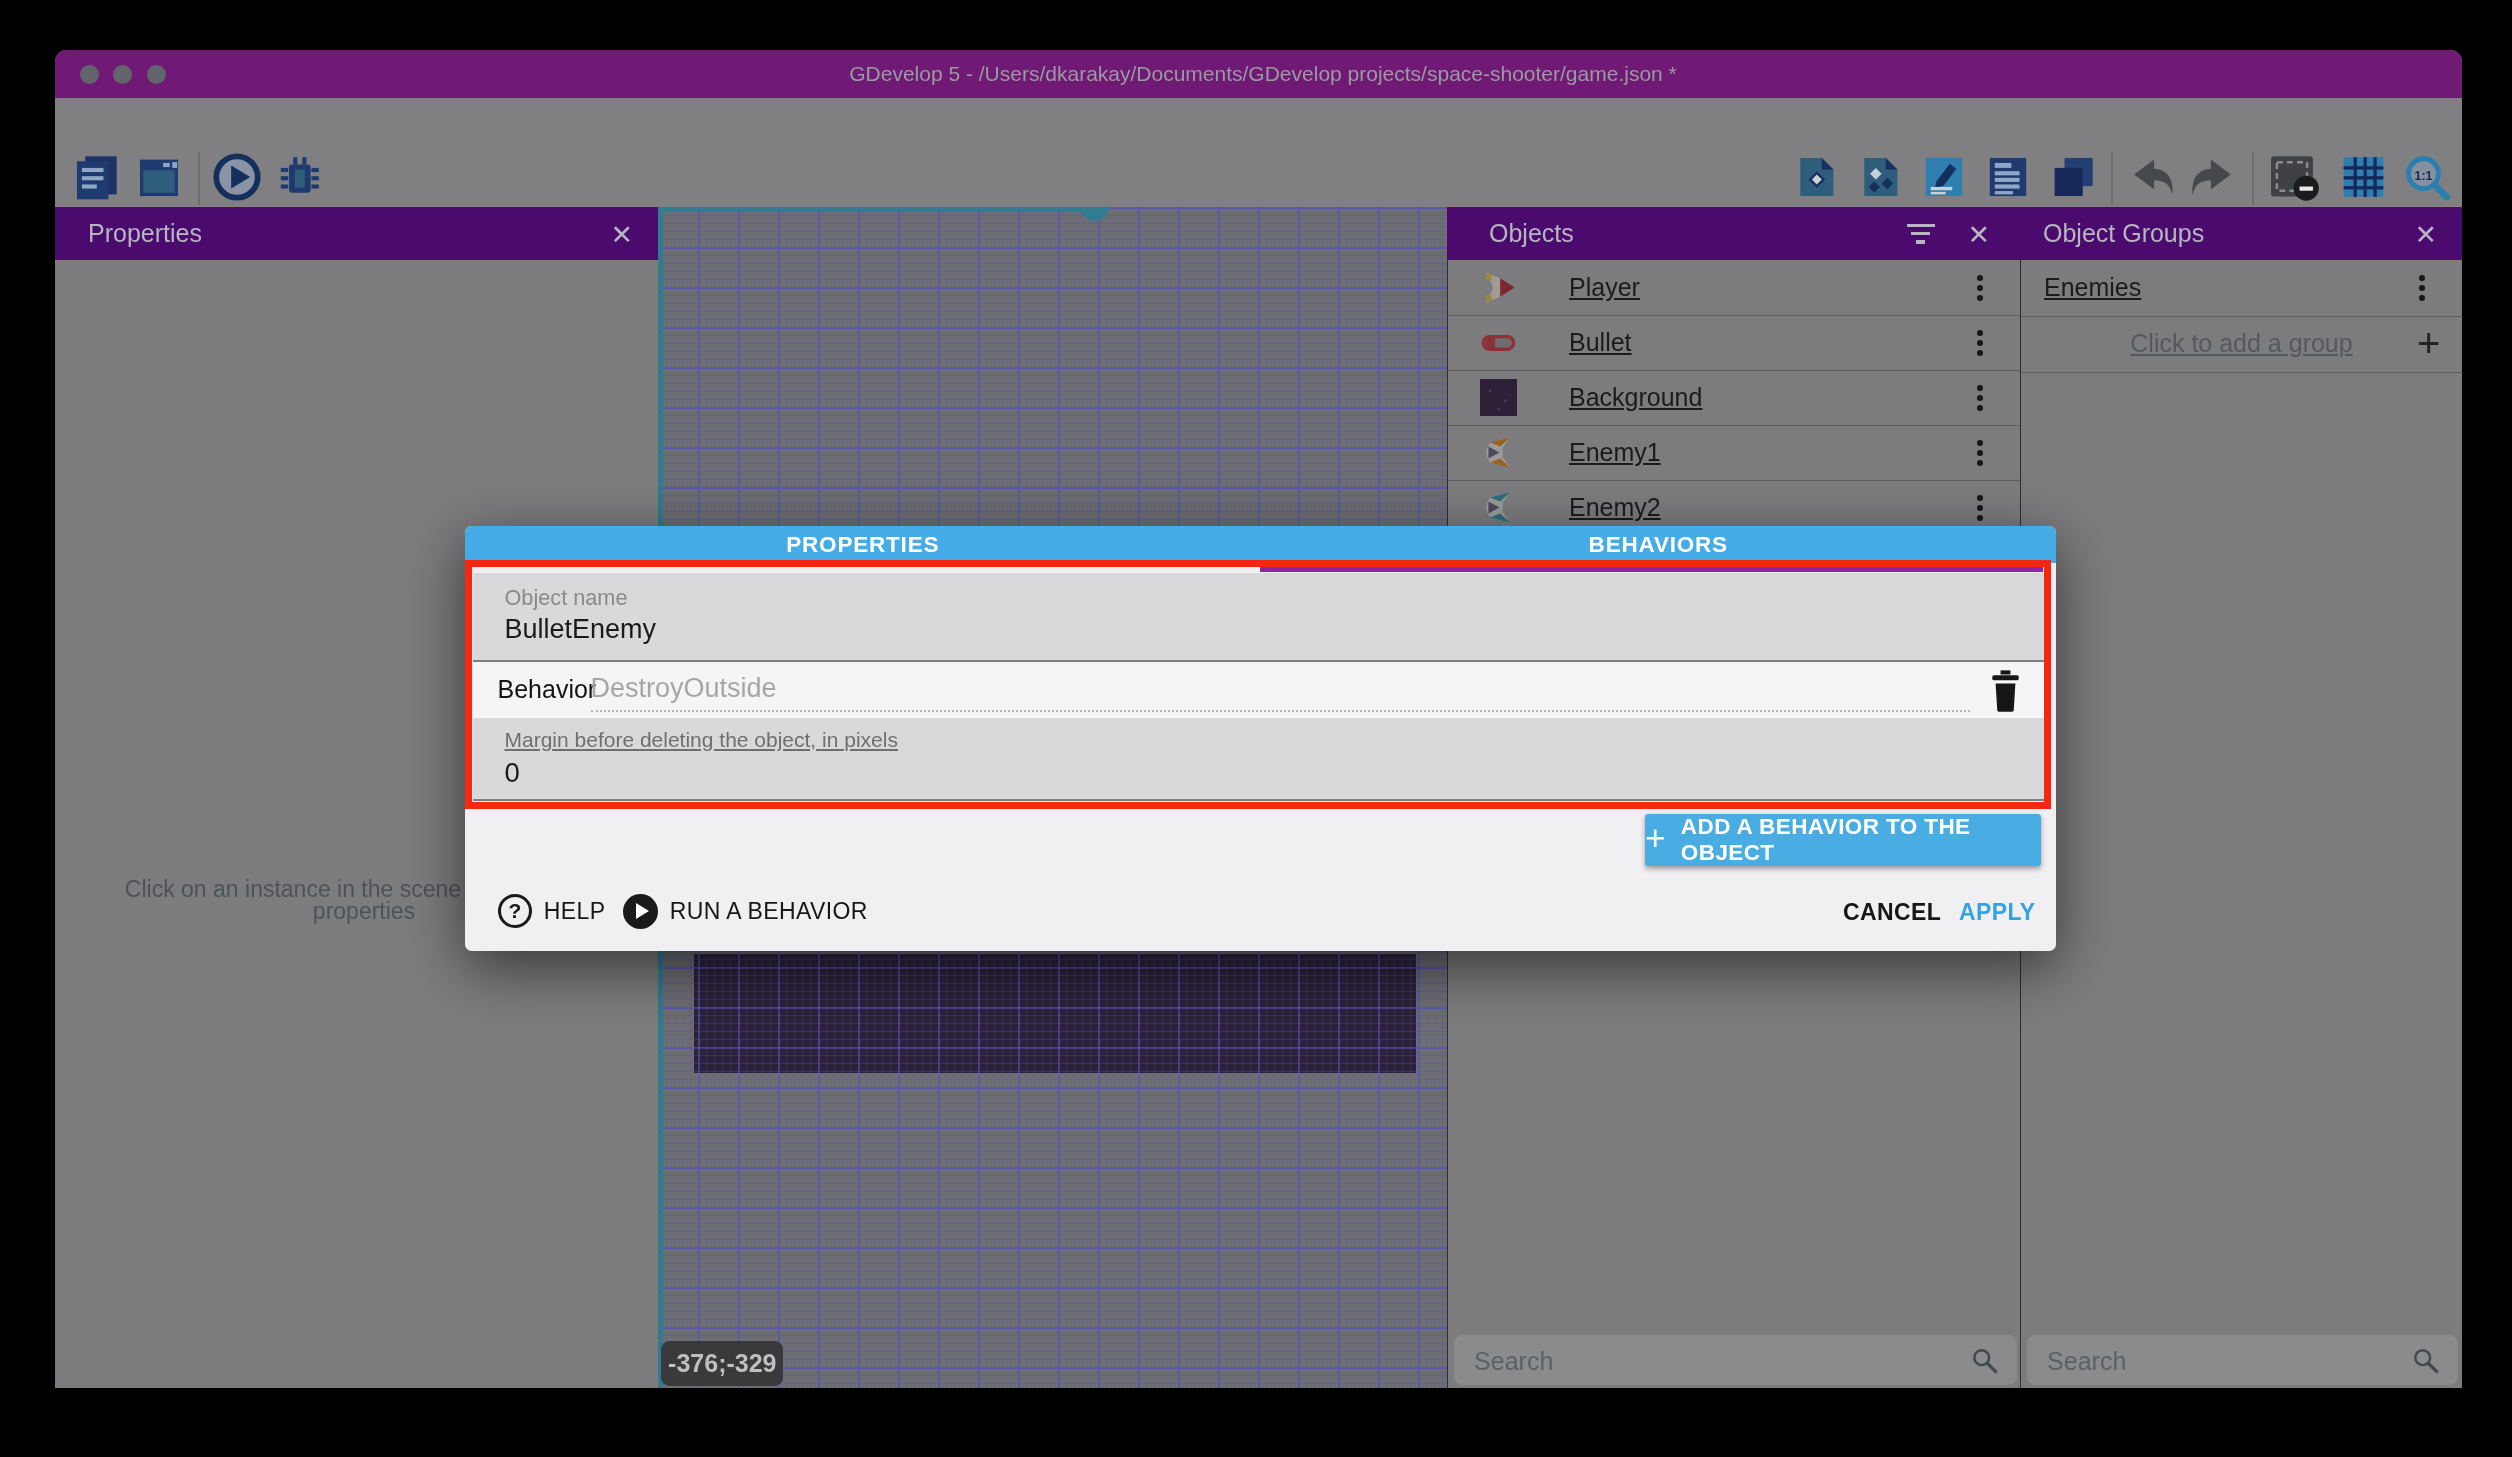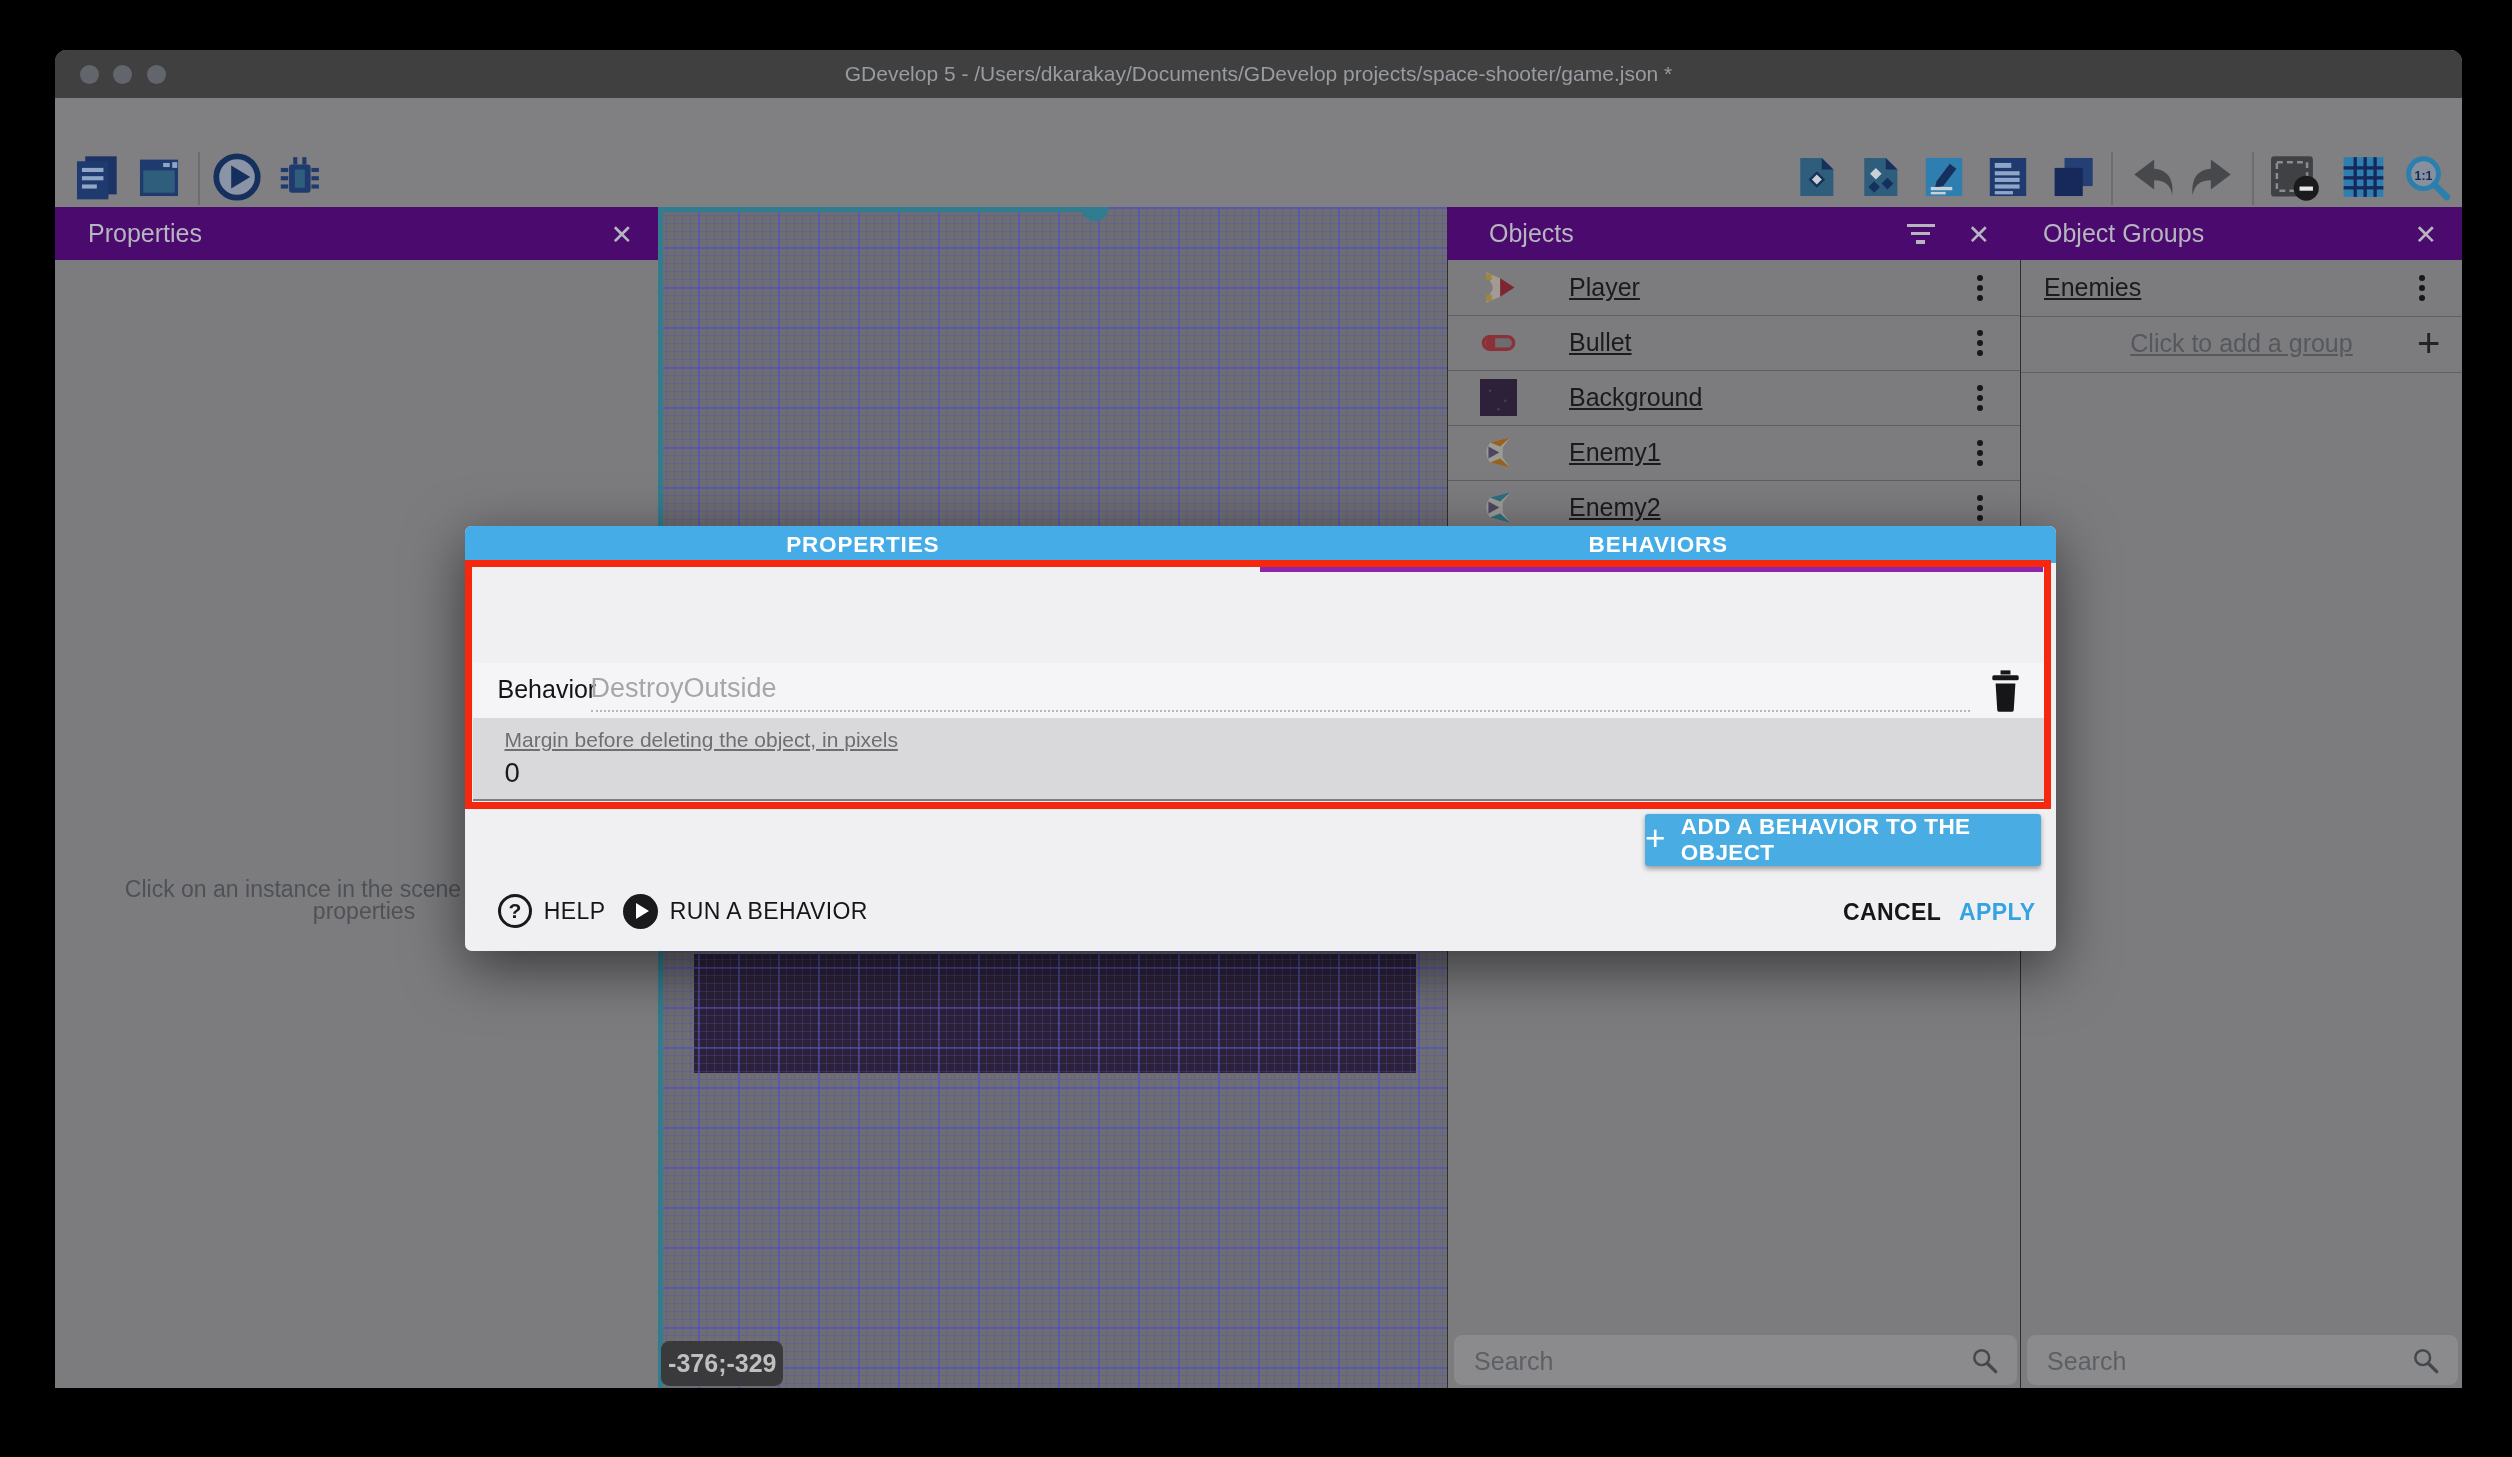--- a/index.html
+++ b/index.html
@@ -1,21 +1,21 @@
 <!DOCTYPE html>
 <html style="font-size:13.3px"><head>
 <meta charset="utf-8">
 <style>
   html,body{margin:0;padding:0;background:#000;}
   #root{position:relative;width:2512px;height:1458px;background:#000;overflow:hidden;
         font-family:"Liberation Sans","DejaVu Sans",sans-serif;}
   .abs{position:absolute;}
   
   #window{left:55px;top:50px;width:2407px;height:1338px;background:#808083;border-radius:11.7px;overflow:hidden;}
-  #titlebar{left:0;top:0;width:2407px;height:48px;background:#404040;}
+  #titlebar{left:0;top:0;width:2407px;height:48px;background:#701a75;padding-left:9px;}
   #titlebar .title{position:absolute;left:0;top:0;width:100%;height:48px;line-height:48px;text-align:center;
         color:#989ba0;font-size:21px;}
   .light{position:absolute;top:15px;width:19px;height:19px;border-radius:50%;background:#62656b;}
   
   .tb-icon{position:absolute;top:103px;width:48px;height:48px;}
   .tb-sep{position:absolute;top:102px;width:1.7px;height:53px;background:#6d6d70;}
   
   .tab{position:absolute;top:163px;height:40px;display:flex;align-items:center;font-size:25px;color:#54575c;}
   .tab.active{background:#2d6e93;color:#a6bfcb;}
   .tab .close{margin-left:37px;font-size:25px;color:#8fa6b2;}
@@ -361,20 +361,24 @@
     <span class="x" style="right:25px">✕</span>
   </div>
 
   <div id="dialog" class="abs">
     <div id="dlg-header" class="abs">
       <div class="dtab">PROPERTIES</div>
       <div class="dtab">BEHAVIORS</div>
     </div>
     <div id="dlg-indicator" class="abs"></div>
 
+    <div id="name-block" class="field-block abs">
+      <span class="small-label">Object name</span>
+      <input type="text" value="BulletEnemy" style="">
+    </div>
 
     <div id="behavior-row" class="abs">
       <span class="blabel">Behavior</span>
       <span class="bname">DestroyOutside</span>
       <span class="dots"></span>
       <svg id="trash" viewBox="0 0 40 50">
           <rect x="14" y="0" width="12" height="5" fill="#161618"></rect>
           <rect x="4" y="6" width="32" height="6" rx="2" fill="#161618"></rect>
           <path d="M8 16 H32 L30 48 Q30 50 28 50 H12 Q10 50 10 48 Z" fill="#161618"></path>
         </svg>

